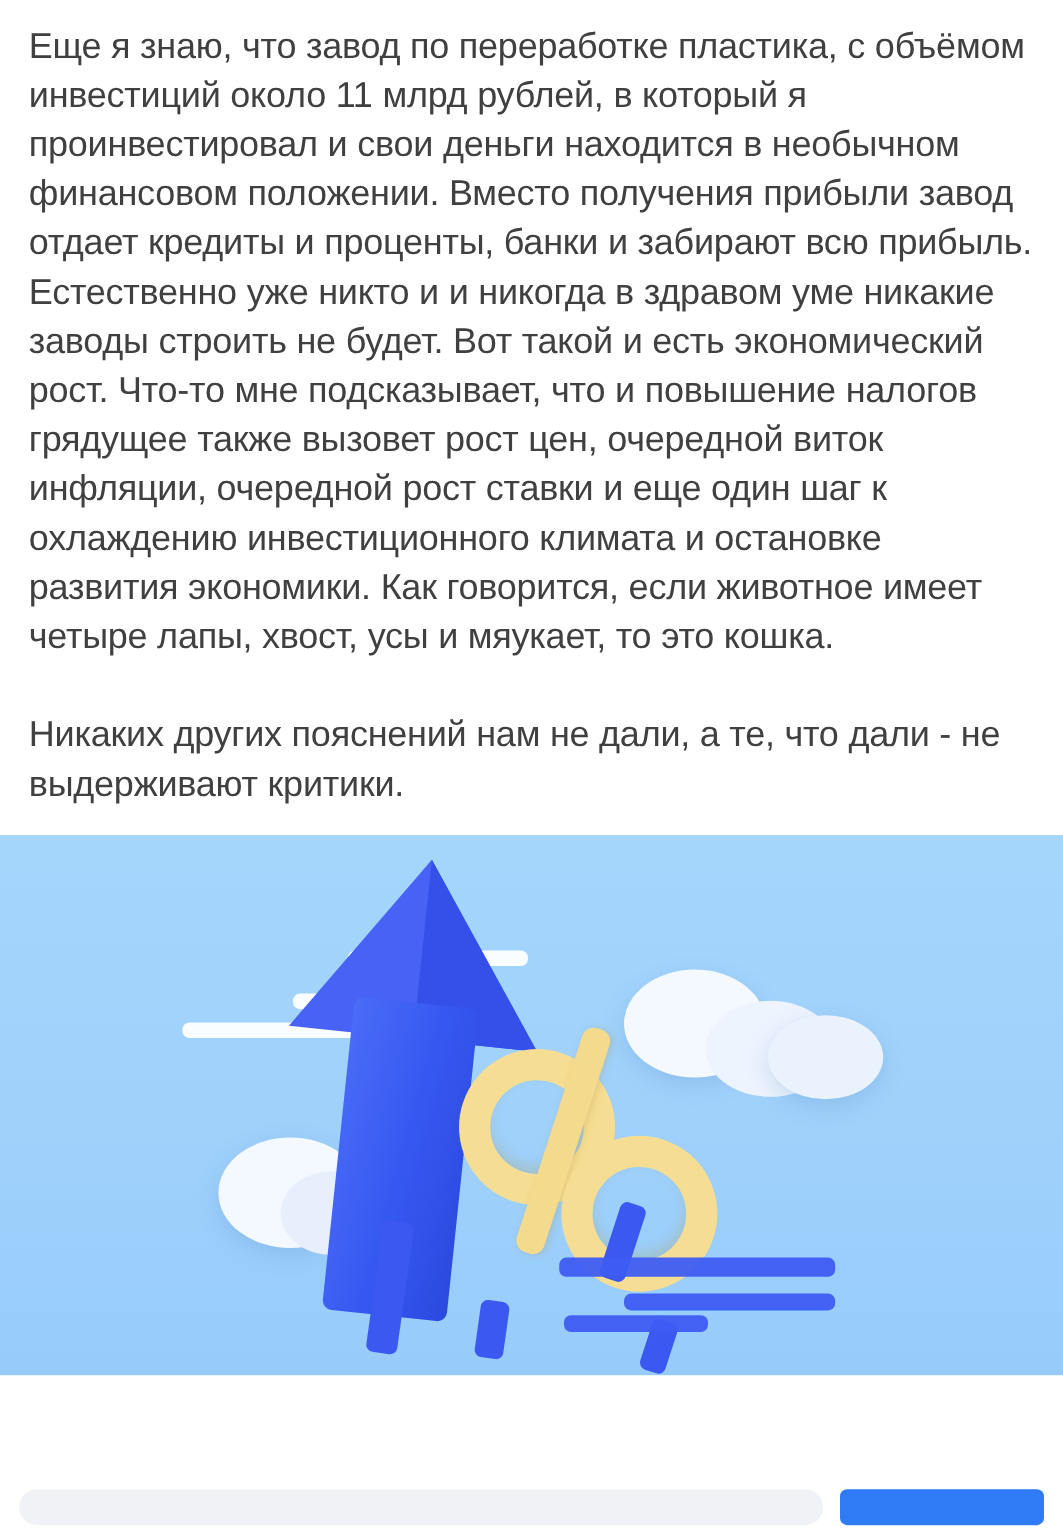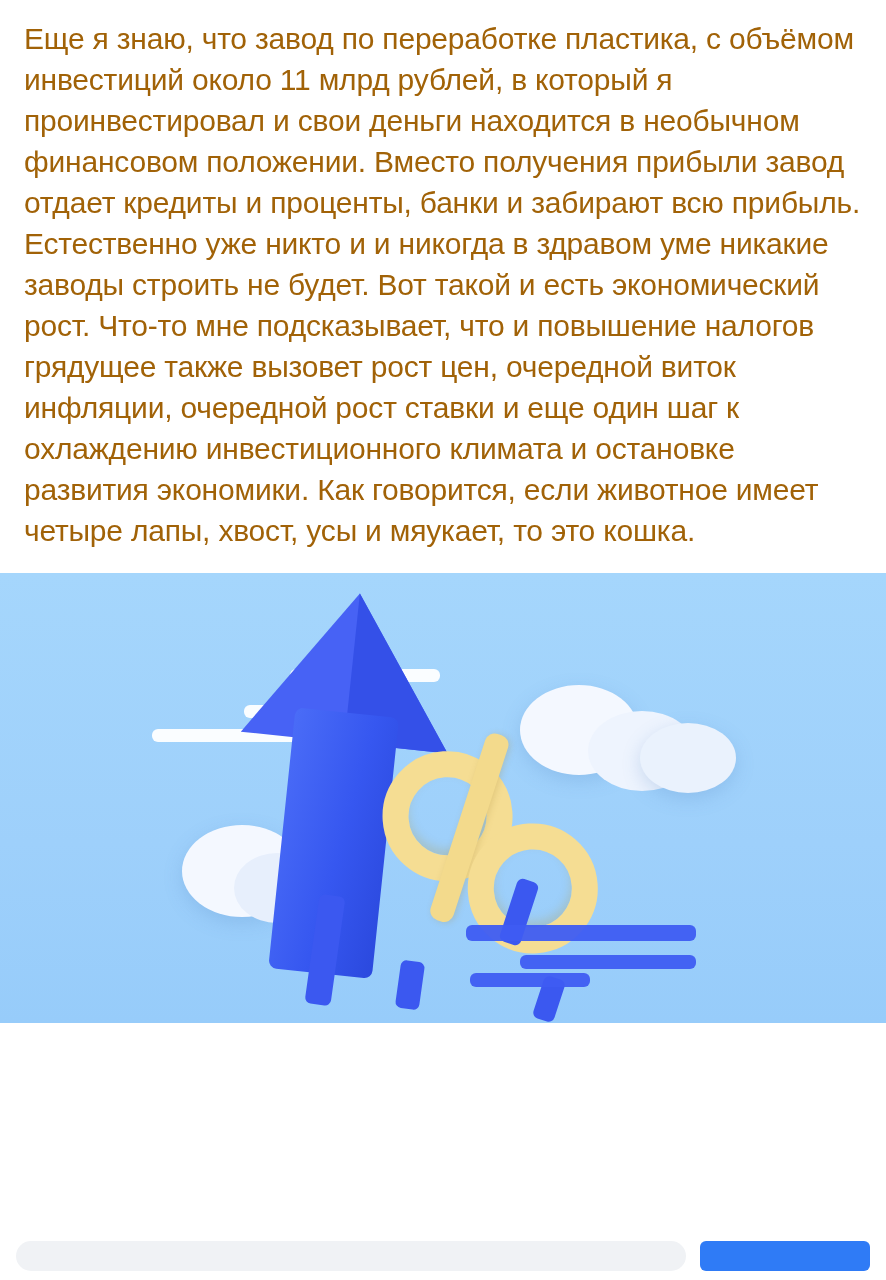--- a/index.html
+++ b/index.html
@@ -16,21 +16,21 @@
   .screen {
     position: relative;
     width: 886px;
     height: 1280px;
     background: #ffffff;
     display: flex;
     flex-direction: column;
   }
   .post-text {
     padding: 18px 24px 0 24px;
-    color: #a16207;
+    color: #404040;
     font-size: 30px;
     line-height: 41px;
     letter-spacing: -0.2px;
     font-family: "Liberation Sans", sans-serif;
   }
   .post-text p {
     margin: 0;
   }
   .post-text p + p {
     margin-top: 41px;
@@ -202,20 +202,21 @@
     font-family: "Liberation Sans", sans-serif;
   }
 </style>
 </head>
 <body>
 
 <div class="screen">
 
   <div class="post-text">
     <p>Еще я знаю, что завод по переработке пластика, с объёмом инвестиций около 11 млрд рублей, в который я проинвестировал и свои деньги находится в необычном финансовом положении. Вместо получения прибыли завод отдает кредиты и проценты, банки и забирают всю прибыль. Естественно уже никто и и никогда в здравом уме никакие заводы строить не будет. Вот такой и есть экономический рост. Что-то мне подсказывает, что и повышение налогов грядущее также вызовет рост цен, очередной виток инфляции, очередной рост ставки и еще один шаг к охлаждению инвестиционного климата и остановке развития экономики. Как говорится, если животное имеет четыре лапы, хвост, усы и мяукает, то это кошка.</p>
+    <p>Никаких других пояснений нам не дали, а те, что дали - не выдерживают критики.</p>
   </div>
 
   <div class="media">
     <div class="media-bg"></div>
 
     <div class="cloud c1"></div>
     <div class="cloud c2"></div>
     <div class="cloud c3"></div>
 
     <div class="dash d1"></div>

